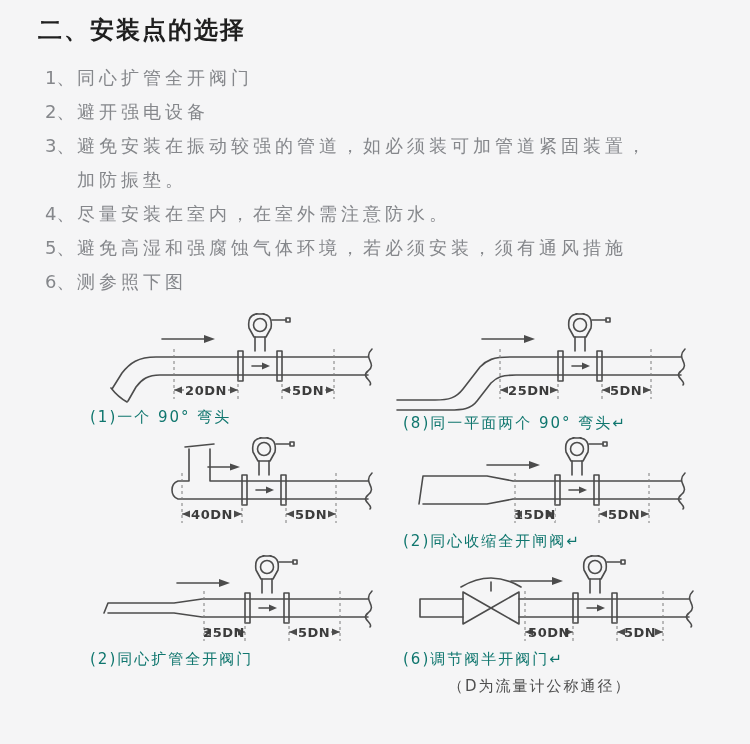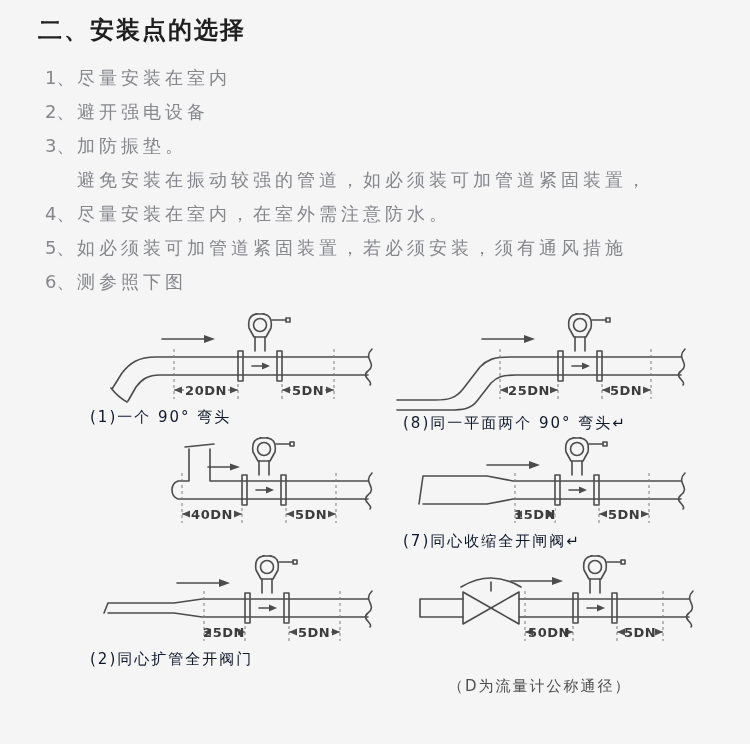--- a/index.html
+++ b/index.html
@@ -23,21 +23,21 @@
     font-size:18px;color:#85878b;line-height:34px;letter-spacing:4px;
   }
   .grid{
     margin:14px 0 0 82px;
     display:grid;grid-template-columns:310px 310px;column-gap:3px;row-gap:4px;
   }
   figure.diag{margin:0;padding:0;}
   figure.diag svg{display:block;}
   figcaption.cap{
     margin:1px 0 0 8px;
-    font-size:15px;color:#0f172a;letter-spacing:2px;
+    font-size:15px;color:#0f766e;letter-spacing:2px;
   }
   .footer-note{
     margin:8px 0 0 448px;
     font-size:15px;color:#4f4f4f;letter-spacing:2px;
   }
   
   .pipe{stroke:#4c4c4c;stroke-width:1.6;fill:none;stroke-linecap:round;stroke-linejoin:round;}
   .dash{stroke:#7d7d7d;stroke-width:1;fill:none;stroke-dasharray:3 3;}
   .dim{stroke:#565656;stroke-width:1;fill:none;}
   .ah{fill:#4c4c4c;stroke:none;}
@@ -65,46 +65,46 @@
 </svg>
 
 <div class="page">
 
   <h1 class="title">二、安装点的选择</h1>
 
   <div class="list">
     <div class="li">
       <span class="num">1、</span>
       <div class="txt">
-          <div>尽量安装在室内</div>
+          <div>同心扩管全开阀门</div>
         </div>
     </div>
     <div class="li">
       <span class="num">2、</span>
       <div class="txt">
           <div>避开强电设备</div>
         </div>
     </div>
     <div class="li">
       <span class="num">3、</span>
       <div class="txt">
+        <div>避免安装在振动较强的管道，如必须装可加管道紧固装置，</div>
         <div>加防振垫。</div>
-        <div>避免安装在振动较强的管道，如必须装可加管道紧固装置，</div>
       </div>
     </div>
     <div class="li">
       <span class="num">4、</span>
       <div class="txt">
           <div>尽量安装在室内，在室外需注意防水。</div>
         </div>
     </div>
     <div class="li">
       <span class="num">5、</span>
       <div class="txt">
-          <div>如必须装可加管道紧固装置，若必须安装，须有通风措施</div>
+          <div>避免高湿和强腐蚀气体环境，若必须安装，须有通风措施</div>
         </div>
     </div>
     <div class="li">
       <span class="num">6、</span>
       <div class="txt">
         <div>测参照下图</div>
       </div>
     </div>
   </div>
 
@@ -191,21 +191,21 @@
         <path class="dim" d="M120,77 H160 M204,77 H254"></path>
         <rect class="mask" x="122" y="70" width="38" height="14"></rect>
         <rect class="mask" x="212" y="70" width="34" height="14"></rect>
         <polygon class="ah" points="120,77 127,73.5 127,80.5"></polygon>
         <polygon class="ah" points="160,77 153,73.5 153,80.5"></polygon>
         <polygon class="ah" points="204,77 212,73.5 212,80.5"></polygon>
         <polygon class="ah" points="254,77 246,73.5 246,80.5"></polygon>
         <text class="dn" x="140" y="82">15DN</text>
         <text class="dn" x="229" y="82">5DN</text>
       </svg>
-      <figcaption class="cap">(7)同心收缩全开闸阀↵</figcaption>
+      <figcaption class="cap">(2)同心收缩全开闸阀↵</figcaption>
     </figure>
 
     <figure class="diag">
       <svg width="310" height="94" viewBox="0 0 310 94">
         <path class="pipe" d="M286,44 H120 L92,48 H26 M286,62 H120 L92,58 H26 M26,48 L22,58"></path>
         <path class="pipe" d="M290,36 C280,46 296,50 286,58 C278,64 292,68 288,72"></path>
         <use href="#fm" xlink:href="#fm" x="185"></use>
         <g>
           <path class="pipe" d="M95,28 H137"></path>
             <polygon class="ah" points="148,28 137,24 137,32"></polygon>
@@ -238,19 +238,20 @@
         <path class="dim" d="M130,77 H178 M222,77 H268"></path>
         <rect class="mask" x="133" y="70" width="42" height="14"></rect>
         <rect class="mask" x="228" y="70" width="34" height="14"></rect>
         <polygon class="ah" points="130,77 138,73.5 138,80.5"></polygon>
         <polygon class="ah" points="178,77 170,73.5 170,80.5"></polygon>
         <polygon class="ah" points="222,77 230,73.5 230,80.5"></polygon>
         <polygon class="ah" points="268,77 260,73.5 260,80.5"></polygon>
         <text class="dn" x="154" y="82">50DN</text>
         <text class="dn" x="245" y="82">5DN</text>
       </svg>
+      <figcaption class="cap">(6)调节阀半开阀门↵</figcaption>
     </figure>
 
   </div>
 
   <div class="footer-note">（D为流量计公称通径）</div>
 
 </div>
 
 </body></html>

